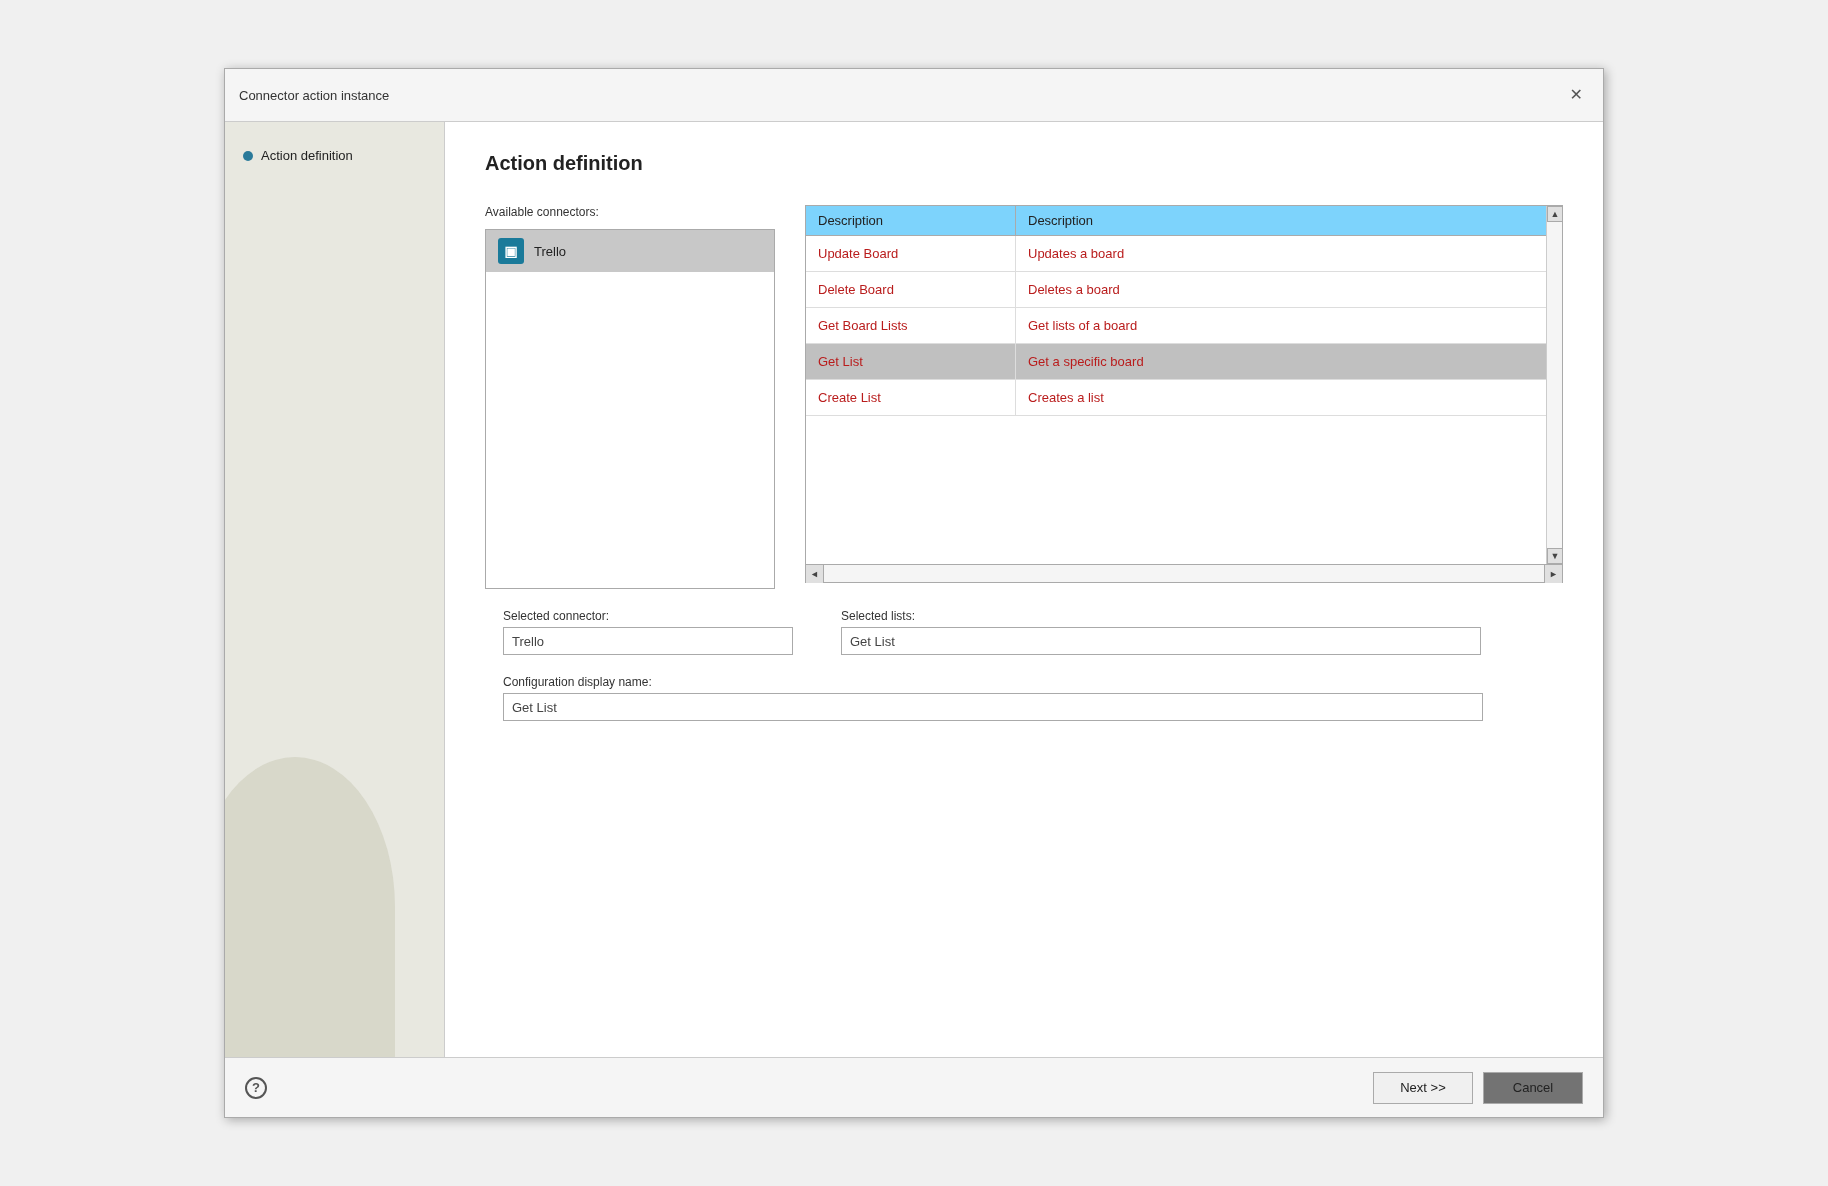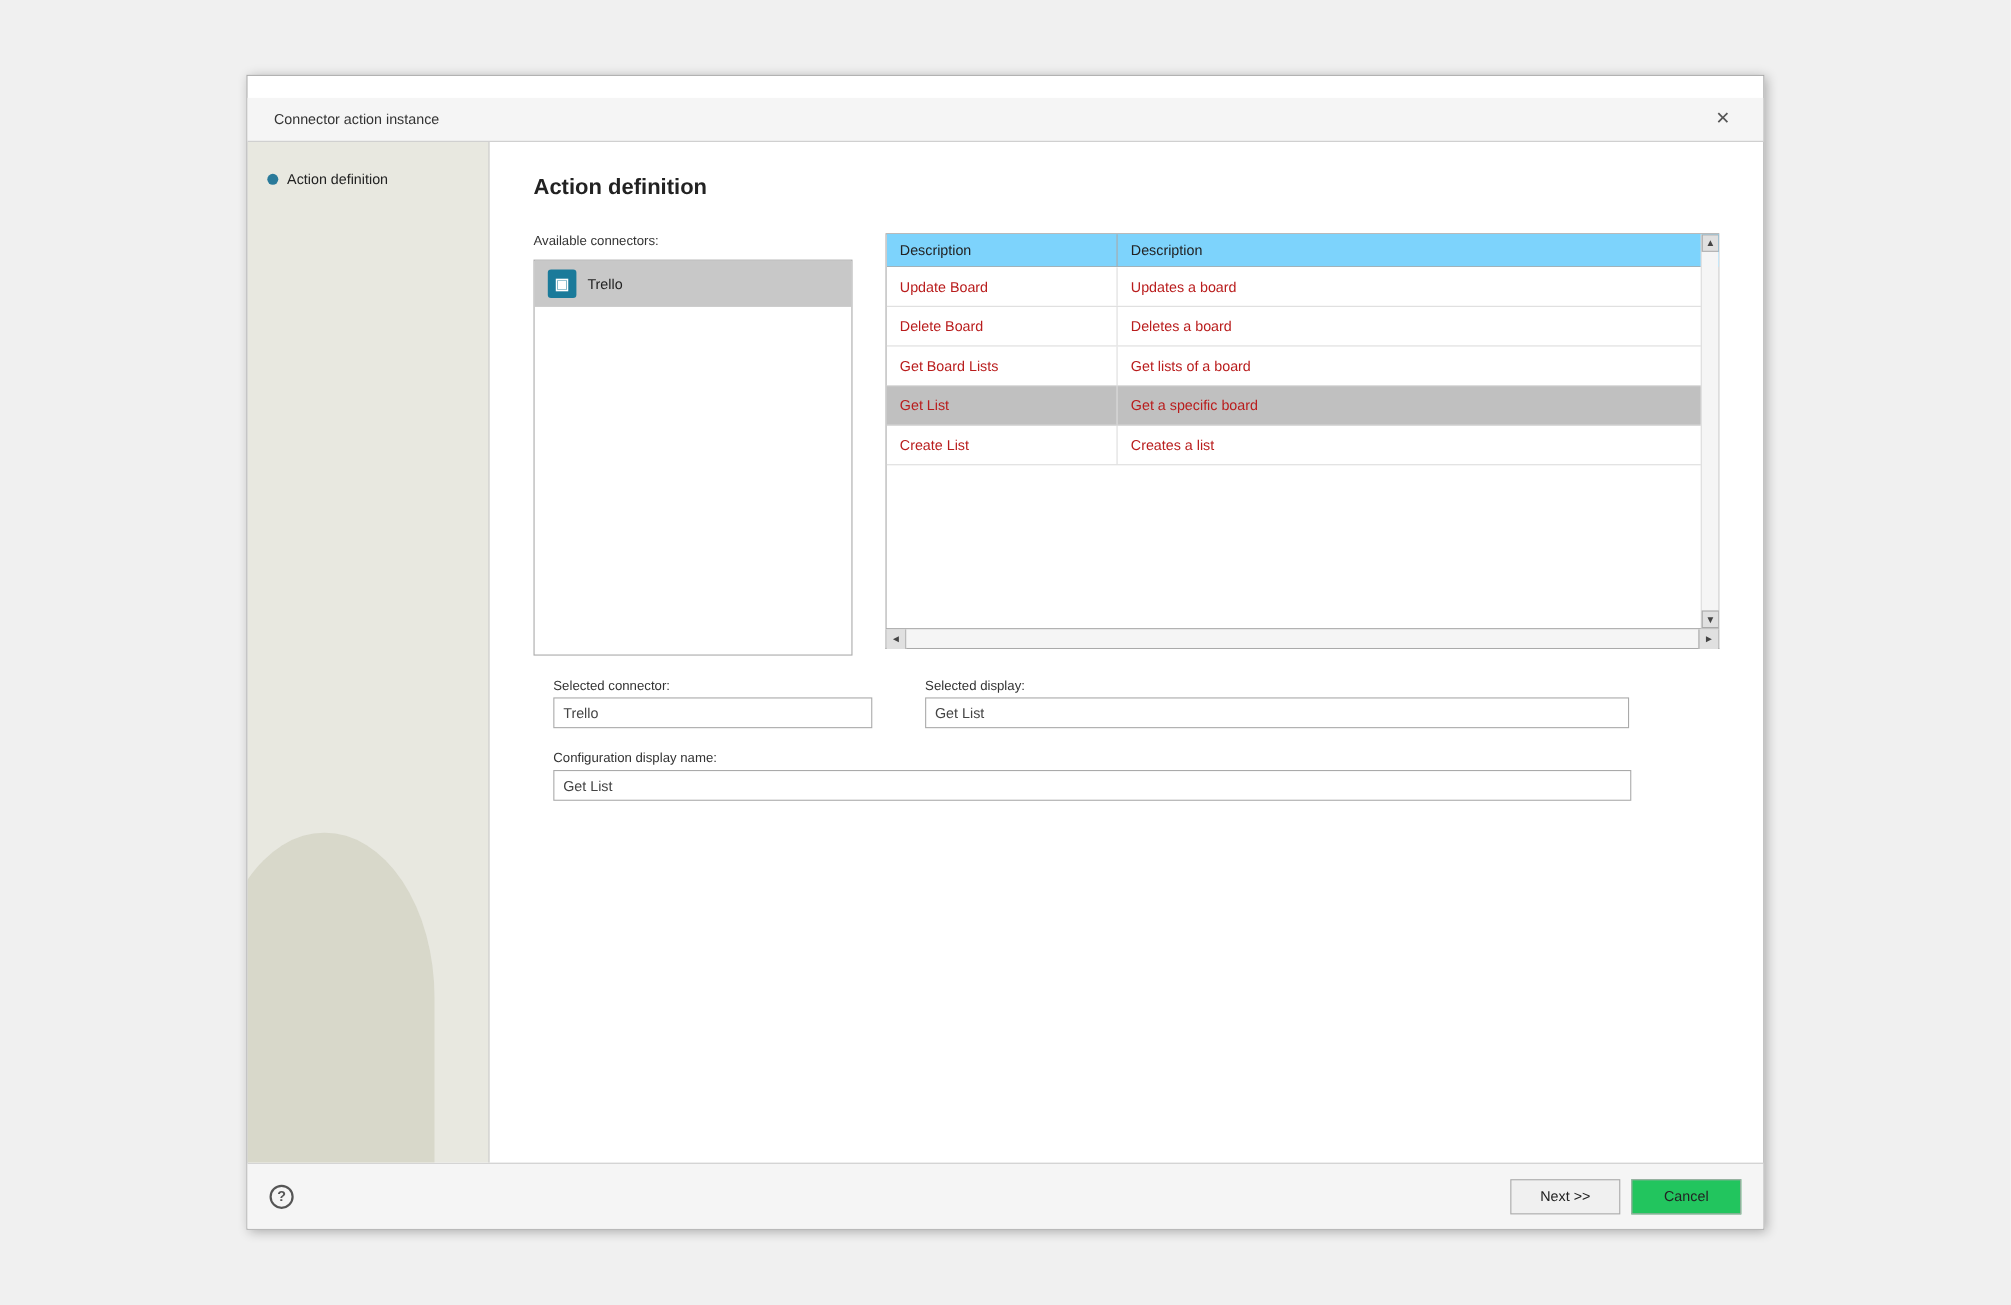--- a/index.html
+++ b/index.html
@@ -18,26 +18,25 @@
       height: 1050px;
       background: #ffffff;
       border: 1px solid #aaa;
       box-shadow: 2px 2px 10px rgba(0,0,0,0.3);
       display: flex;
       flex-direction: column;
     }
     .dialog-titlebar {
       background: #f5f5f5;
       border-bottom: 1px solid #ccc;
-      padding: 8px 24px;
+      padding: 8px 14px;
       display: flex;
       align-items: center;
       justify-content: space-between;
-      height: 40px;
-      margin-top: 20px;
+      height: 53px;
     }
     .dialog-title {
       font-size: 13px;
       color: #333;
     }
     .close-btn {
       cursor: pointer;
       font-size: 16px;
       color: #555;
       background: none;
@@ -300,21 +299,21 @@
     }
     .footer-buttons {
       display: flex;
       gap: 10px;
     }
     .btn {
       padding: 6px 24px;
       font-size: 13px;
       border: 1px solid #aaa;
       cursor: pointer;
-      background: #22c55e;
+      background: #737373;
       color: #222;
       height: 32px;
       min-width: 100px;
     }
     .btn-next {
       background: #f0f0f0;
     }
   </style>
 </head>
 <body>
@@ -396,21 +395,21 @@
           </div>
         </div>
       </div>
 
       <div class="field-row">
         <div class="field-group">
           <div class="field-label">Selected connector:</div>
           <input class="field-input connector-field" type="text" readonly="" value="Trello" style="">
         </div>
         <div class="field-group">
-          <div class="field-label">Selected display:</div>
+          <div class="field-label">Selected lists:</div>
           <input class="field-input action-field" type="text" readonly="" value="Get List" style="">
         </div>
       </div>
 
       <div class="field-group">
         <div class="field-label">Configuration display name:</div>
         <input class="field-input display-name-field" type="text" value="Get List" style="">
       </div>
     </div>
   </div>

